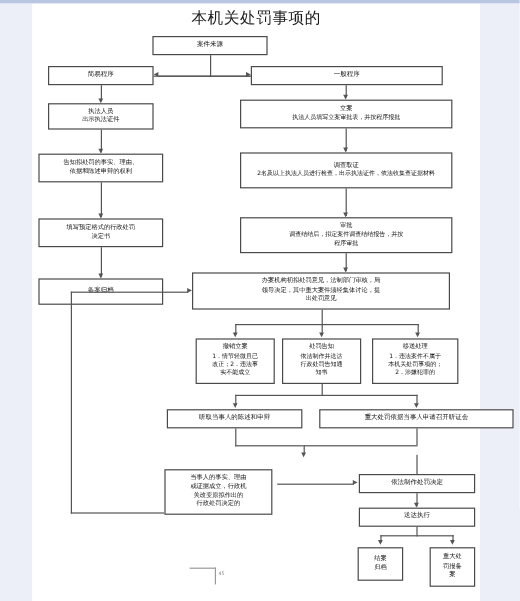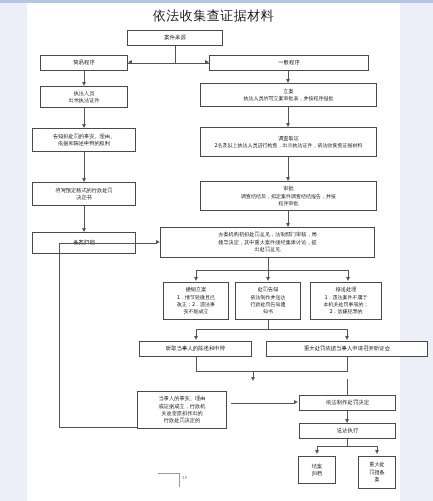--- a/index.html
+++ b/index.html
@@ -63,21 +63,21 @@
 <body>
 
 <div id="page">
 
   <div class="top-rule"></div>
   <div class="margin-strip margin-left"></div>
   <div class="margin-strip margin-right"></div>
 
   <div class="canvas">
 
-    <div class="title">依法收集查证据材料</div>
+    <div class="title">本机关处罚事项的</div>
 
     <div class="node hdr" style="left:100px;top:27px;width:96px;height:16px;">案件来源</div>
 
     <div class="ln vl" style="left:148px;top:43px;height:18px;"></div>
 
     <div class="ln hl" style="left:65px;top:60px;width:145px;"></div>
 
     <div class="ln hl" style="left:65px;top:60px;width:1px;height:1px;"></div>
     <div class="ln vl" style="left:65px;top:60px;height:0px;"></div>
 

